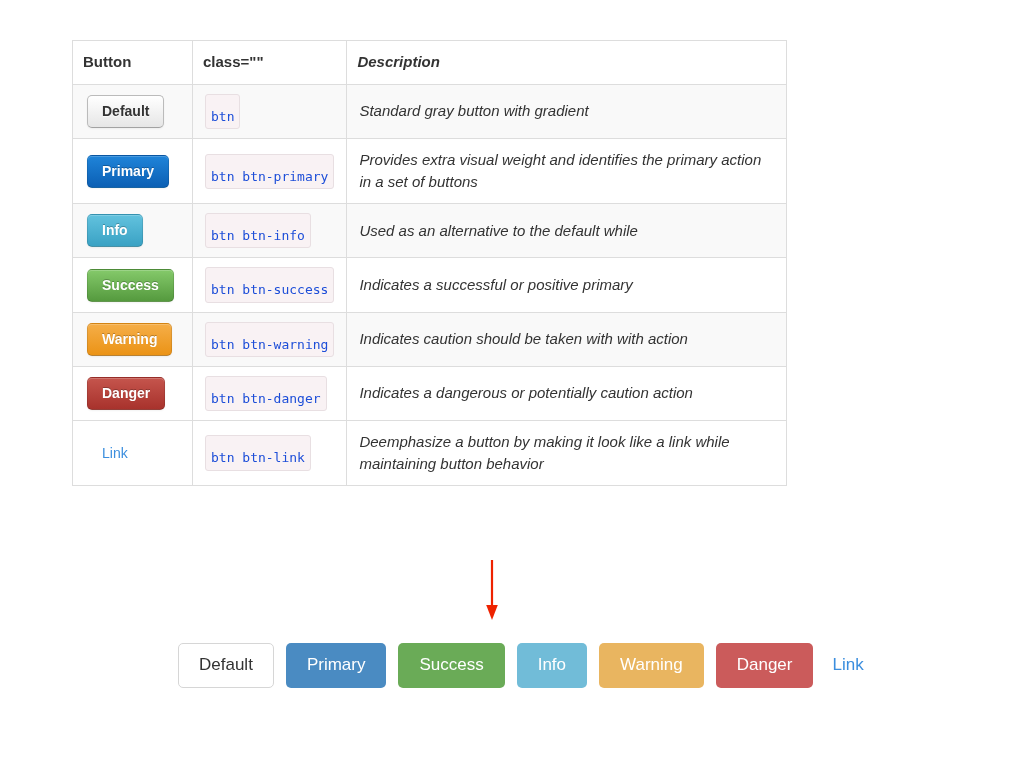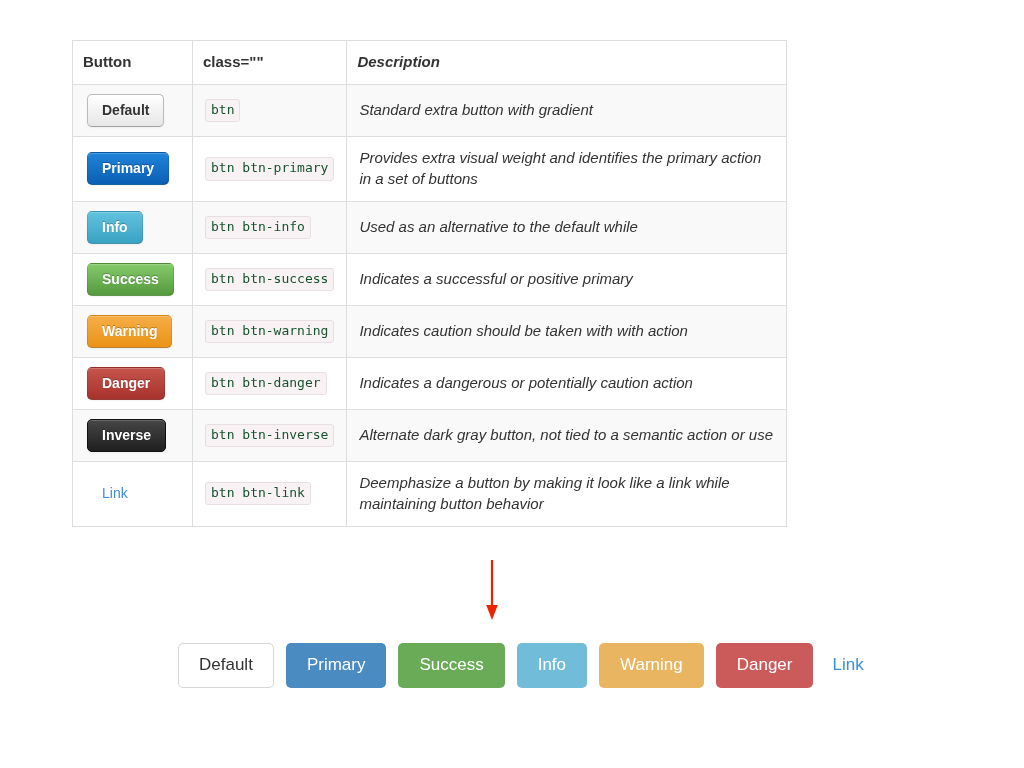--- a/index.html
+++ b/index.html
@@ -47,25 +47,25 @@
   .col-desc  { }
 
   td.cell-btn  { padding: 9px 14px; }
   td.cell-code { padding: 9px 12px; }
   td.cell-desc { padding: 10px 12px 11px 12px; line-height: 1.43; font-size: 15px; color: #333; }
 
   
   code.chip {
     font-family: "DejaVu Sans Mono", "Liberation Mono", monospace;
     font-size: 13px;
-    color: #14532d;
+    color: #1d4ed8;
     background: #f9f2f4;
     border: 1px solid #e8dfe2;
     border-radius: 3px;
-    padding: 2px 5px 3px 5px;
+    padding: 14px 5px 3px 5px;
     white-space: nowrap;
     display: inline-block;
     line-height: 1.25;
   }
 
   
   .btn2 {
     display: inline-block;
     font-family: "Liberation Sans", sans-serif;
     font-size: 14px;
@@ -142,21 +142,21 @@
       <tr>
         <th class="col-btn">Button</th>
         <th class="col-class">class=""</th>
         <th class="col-desc">Description</th>
       </tr>
     </thead>
     <tbody id="table-body">
         <tr class="odd">
           <td class="cell-btn"><button class="btn2">Default</button></td>
           <td class="cell-code"><code class="chip">btn</code></td>
-          <td class="cell-desc">Standard extra button with gradient</td>
+          <td class="cell-desc">Standard gray button with gradient</td>
         </tr>
         <tr class="even">
           <td class="cell-btn"><button class="btn2 colored primary">Primary</button></td>
           <td class="cell-code"><code class="chip">btn btn-primary</code></td>
           <td class="cell-desc">Provides extra visual weight and identifies the primary action in a set of buttons</td>
         </tr>
         <tr class="odd">
           <td class="cell-btn"><button class="btn2 colored info">Info</button></td>
           <td class="cell-code"><code class="chip">btn btn-info</code></td>
           <td class="cell-desc">Used as an alternative to the default while</td>
@@ -168,25 +168,20 @@
         </tr>
         <tr class="odd">
           <td class="cell-btn"><button class="btn2 colored warning">Warning</button></td>
           <td class="cell-code"><code class="chip">btn btn-warning</code></td>
           <td class="cell-desc">Indicates caution should be taken with with action</td>
         </tr>
         <tr class="even">
           <td class="cell-btn"><button class="btn2 colored danger">Danger</button></td>
           <td class="cell-code"><code class="chip">btn btn-danger</code></td>
           <td class="cell-desc">Indicates a dangerous or potentially caution action</td>
-        </tr>
-        <tr class="odd">
-          <td class="cell-btn"><button class="btn2 colored inverse">Inverse</button></td>
-          <td class="cell-code"><code class="chip">btn btn-inverse</code></td>
-          <td class="cell-desc">Alternate dark gray button, not tied to a semantic action or use</td>
         </tr>
         <tr class="even">
           <td class="cell-btn"><button class="btn2 linkbtn">Link</button></td>
           <td class="cell-code"><code class="chip">btn btn-link</code></td>
           <td class="cell-desc">Deemphasize a button by making it look like a link while maintaining button behavior</td>
         </tr>
       </tbody>
   </table>
 
   <div class="arrow">

